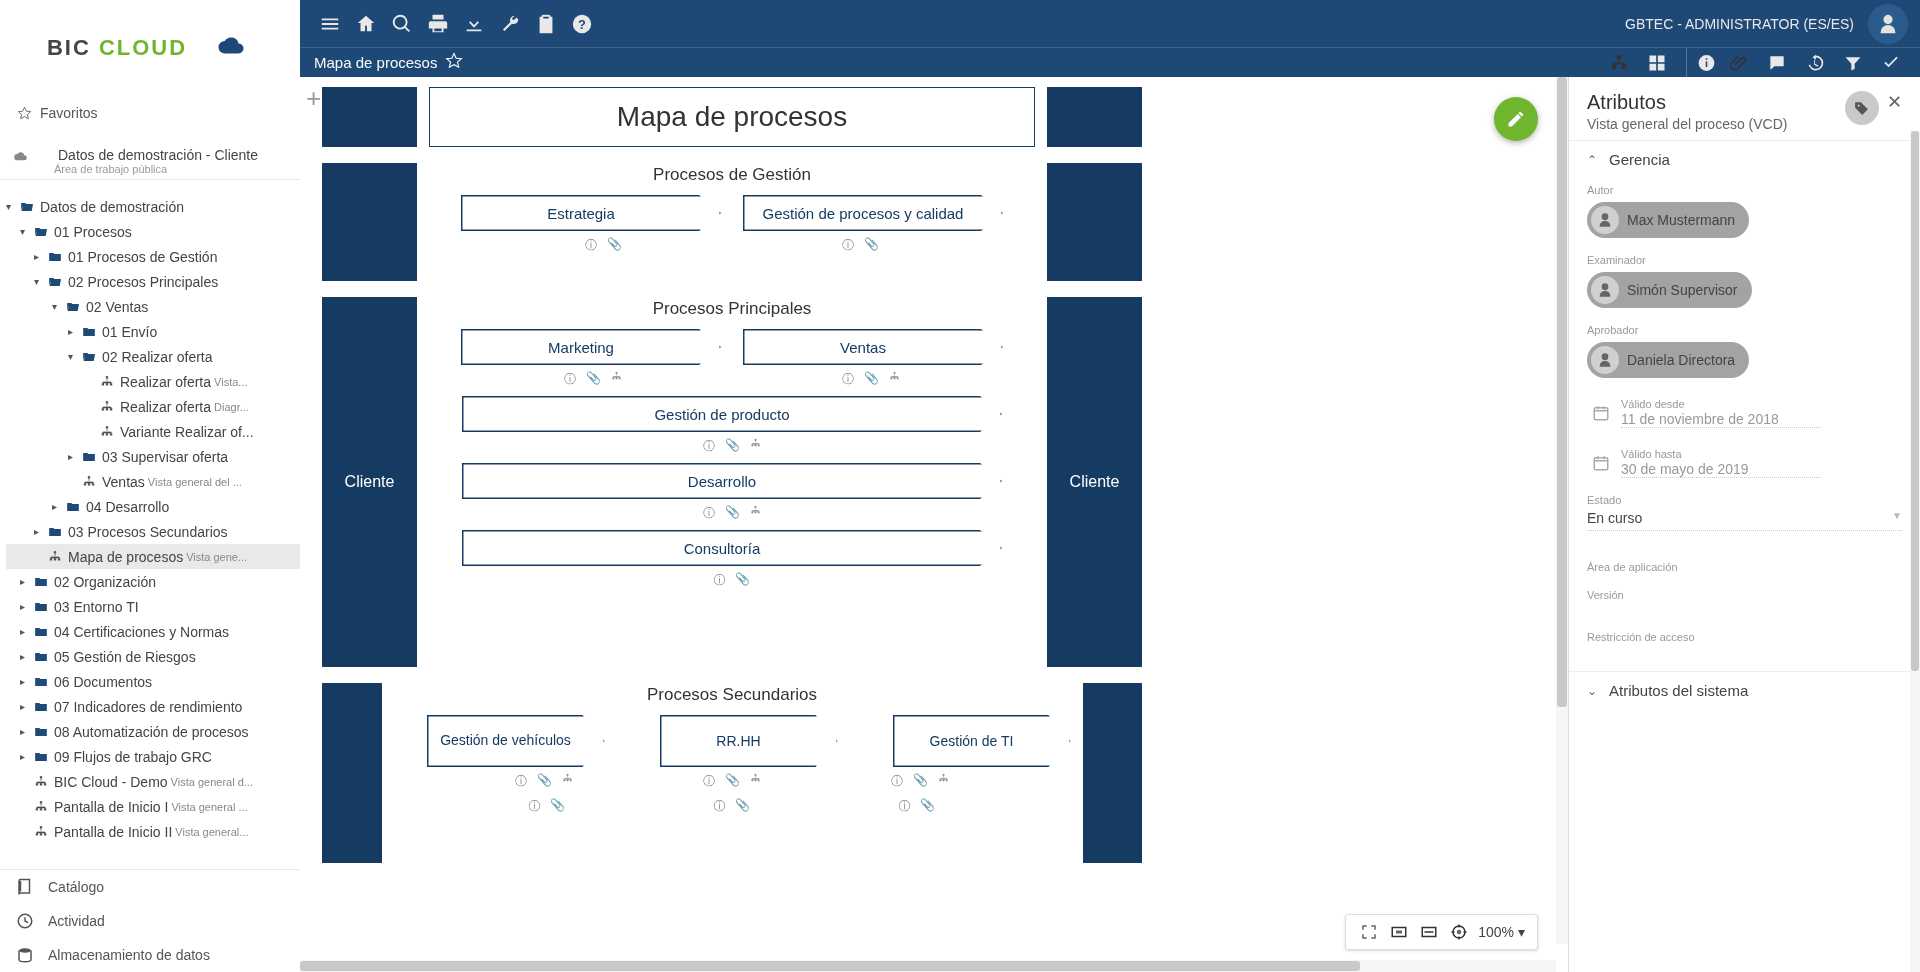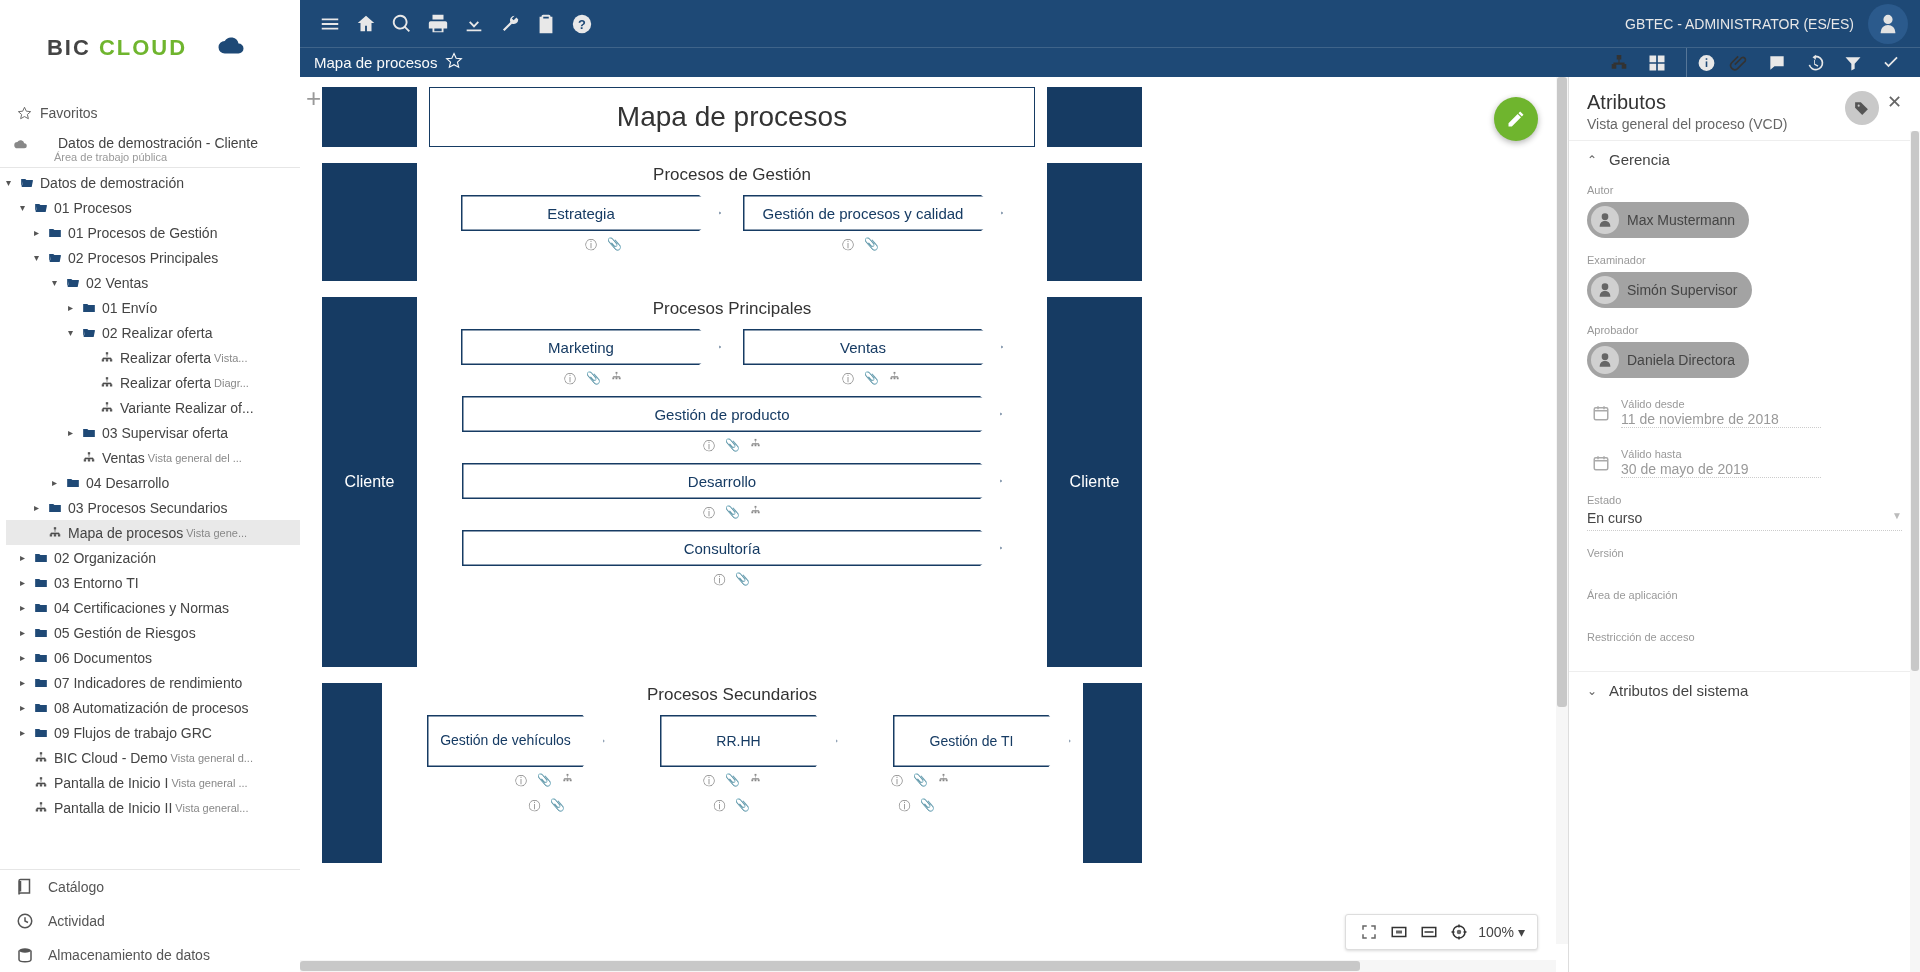--- a/index.html
+++ b/index.html
@@ -16,21 +16,21 @@
 .subbar .star { margin-left:8px; color:#fafafa; }
 .subbar .right-icons { margin-left:auto; display:flex; gap:8px; }
 .subbar .right-icons .ric { width:30px; height:30px; display:flex; align-items:center; justify-content:center; }
 .subbar .right-icons svg { width:20px; height:20px; fill:#e8e8e8; }
 
 .logo { position:absolute; left:0; top:0; width:300px; height:95px; background:#fff; display:flex; align-items:center; justify-content:center; }
 .logo .logotxt { font-size:22px; font-weight:700; letter-spacing:2px; color:#444; }
 .logo .cloud { color:#6fb52e; }
 .logo-icon svg { fill:#1e4976; }
 
-.sidebar { position:absolute; left:0; top:95px; width:334px; bottom:0; background:#fff; border-right:1px solid #ddd; display:flex; flex-direction:column; font-size:14px; color:#444; }
+.sidebar { position:absolute; left:0; top:95px; width:334px; bottom:0; background:#fff; border-right:1px solid #ddd; display:flex; flex-direction:column; font-size:14px; color:#444;gap:12px; }
 .sb-scroll { position:absolute; right:0; top:0; bottom:0; width:10px; background:#f6f6f6; }
 .sb-scroll .thumb { position:absolute; left:1px; right:1px; top:0; height:550px; background:#c8c8c8; border-radius:3px; }
 
 .sb-section { border-bottom:1px solid #e6e6e6; padding:8px 0; }
 .sb-row { display:flex; align-items:center; padding:4px 10px; cursor:pointer; min-height:24px; }
 .sb-row.fav { padding:10px 14px; }
 .sb-row .ic { width:20px; display:flex; justify-content:center; color:#666; }
 .sb-row .ic svg { width:15px; height:15px; fill:#666; }
 .sb-row .lbl { margin-left:6px; color:#555; }
 .sb-row .sub { font-size:11px; color:#999; margin-left:2px; }
@@ -898,25 +898,25 @@
     </div>
   </div>
 
   <div class="field">
     <div class="flabel">Estado</div>
     <div class="state">
         <span>En curso</span>
         <span class="caret">▼</span>
       </div>
   </div>
+  <div class="field" style="margin-top:14px">
+      <div class="flabel">Área de aplicación</div>
+    </div>
   <div class="field">
       <div class="flabel">Versión</div>
-    </div>
-  <div class="field" style="margin-top:14px">
-      <div class="flabel">Área de aplicación</div>
     </div>
   <div class="field" style="margin-top:14px">
       <div class="flabel">Restricción de acceso</div>
     </div>
 
   <div class="section-toggle" style="margin-top:18px">
       <span class="tg">⌄</span>
       <span class="sl">Atributos del sistema</span>
     </div>
 </div>

